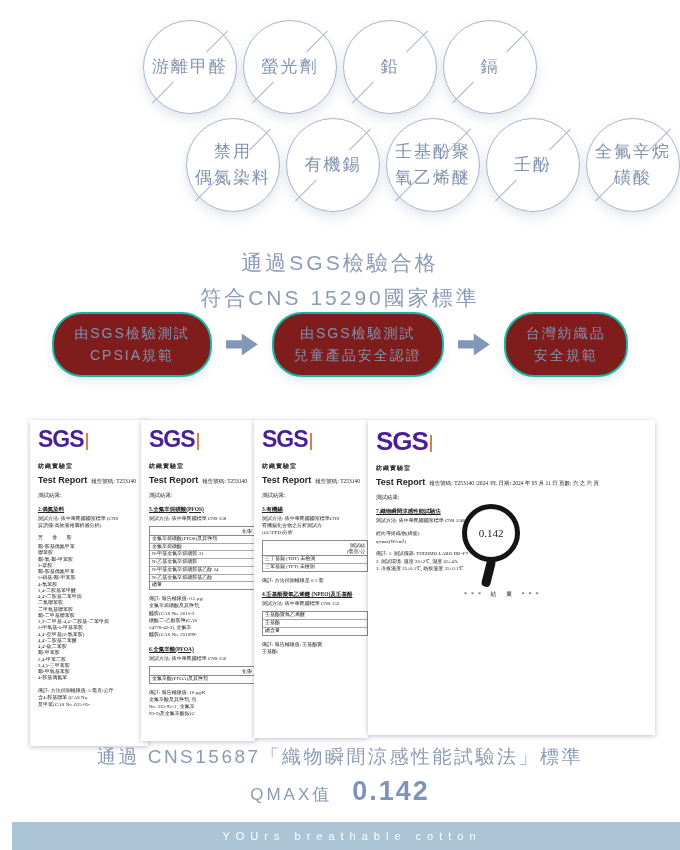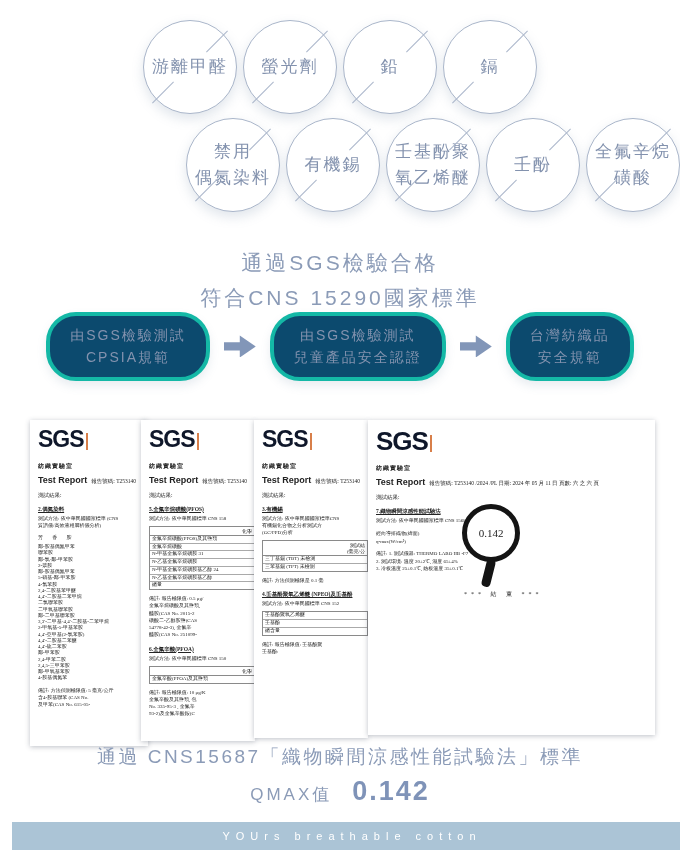--- a/index.html
+++ b/index.html
@@ -15,36 +15,36 @@
   .circle::before,.circle::after{content:"";position:absolute;height:1px;width:30px;background:#aab6ca;transform:rotate(-45deg);}
   .circle::before{top:20px;right:4px;}
   .circle::after{bottom:20px;left:4px;}
   .circle .label{font-size:17px;color:#8392ae;letter-spacing:2px;text-align:center;white-space:pre-line;line-height:1.55;}
 
   
   .headline{position:absolute;top:246px;width:680px;text-align:center;color:#8b9bb7;font-size:21px;letter-spacing:3px;line-height:1.65;}
 
   
   .flow{position:absolute;top:312px;width:680px;display:flex;justify-content:center;align-items:center;gap:14px;}
-  .pill{background:#0c4a6e;border:4px solid #14b8a6;border-radius:30px;box-shadow:0 5px 10px rgba(120,140,170,.16);
+  .pill{background:#7f1d1d;border:2px solid #14b8a6;border-radius:30px;box-shadow:0 5px 10px rgba(120,140,170,.16);
     padding:8px 20px;text-align:center;color:#8392ae;font-size:14px;letter-spacing:2px;line-height:1.6;}
   .arrow{width:32px;height:22px;background:#8296b8;flex:0 0 auto;
     clip-path:polygon(0 31%,50% 31%,50% 0,100% 50%,50% 100%,50% 69%,0 69%);}
 
   
   .docs{position:absolute;top:420px;left:0;width:680px;height:332px;}
   .page{position:absolute;background:#fff;box-shadow:0 1px 5px rgba(40,50,70,.30);overflow:hidden;
     font-family:"Liberation Serif",serif;color:#232323;}
   .page .inner{padding:10px 0 0 8px;width:160%;}
   #doc1{left:30px;top:0;width:118px;height:326px;}
   #doc2{left:141px;top:0;width:114px;height:321px;}
   #doc3{left:254px;top:0;width:114px;height:318px;}
   #doc4{left:368px;top:0;width:287px;height:315px;}
   .sgs{display:flex;align-items:flex-end;gap:2px;}
-  .sgs .word{font-family:"Liberation Sans",sans-serif;font-weight:bold;color:#0f172a;font-size:23px;line-height:.85;letter-spacing:-1px;}
+  .sgs .word{font-family:"Liberation Sans",sans-serif;font-weight:bold;color:#4c1d95;font-size:23px;line-height:.85;letter-spacing:-1px;}
   .sgs .tick{width:2px;height:17px;background:#d87f4a;}
   #doc4 .sgs .word{font-size:26px;}
   .lab{font-weight:bold;font-size:6px;margin-top:12px;letter-spacing:1px;}
   .trrow{display:flex;align-items:flex-end;gap:4px;margin-top:4px;white-space:nowrap;}
   .trtitle{font-family:"Liberation Sans",sans-serif;font-weight:bold;font-size:9px;}
   .trno{font-size:5.5px;}
   .result{font-size:5.5px;margin-top:7px;}
   .sec{font-weight:bold;font-size:5.5px;text-decoration:underline;margin-top:7px;white-space:nowrap;}
   .method{font-size:5px;line-height:1.45;margin-top:2px;white-space:pre-line;}
   .colhead{font-size:5px;margin-top:5px;letter-spacing:4px;}

